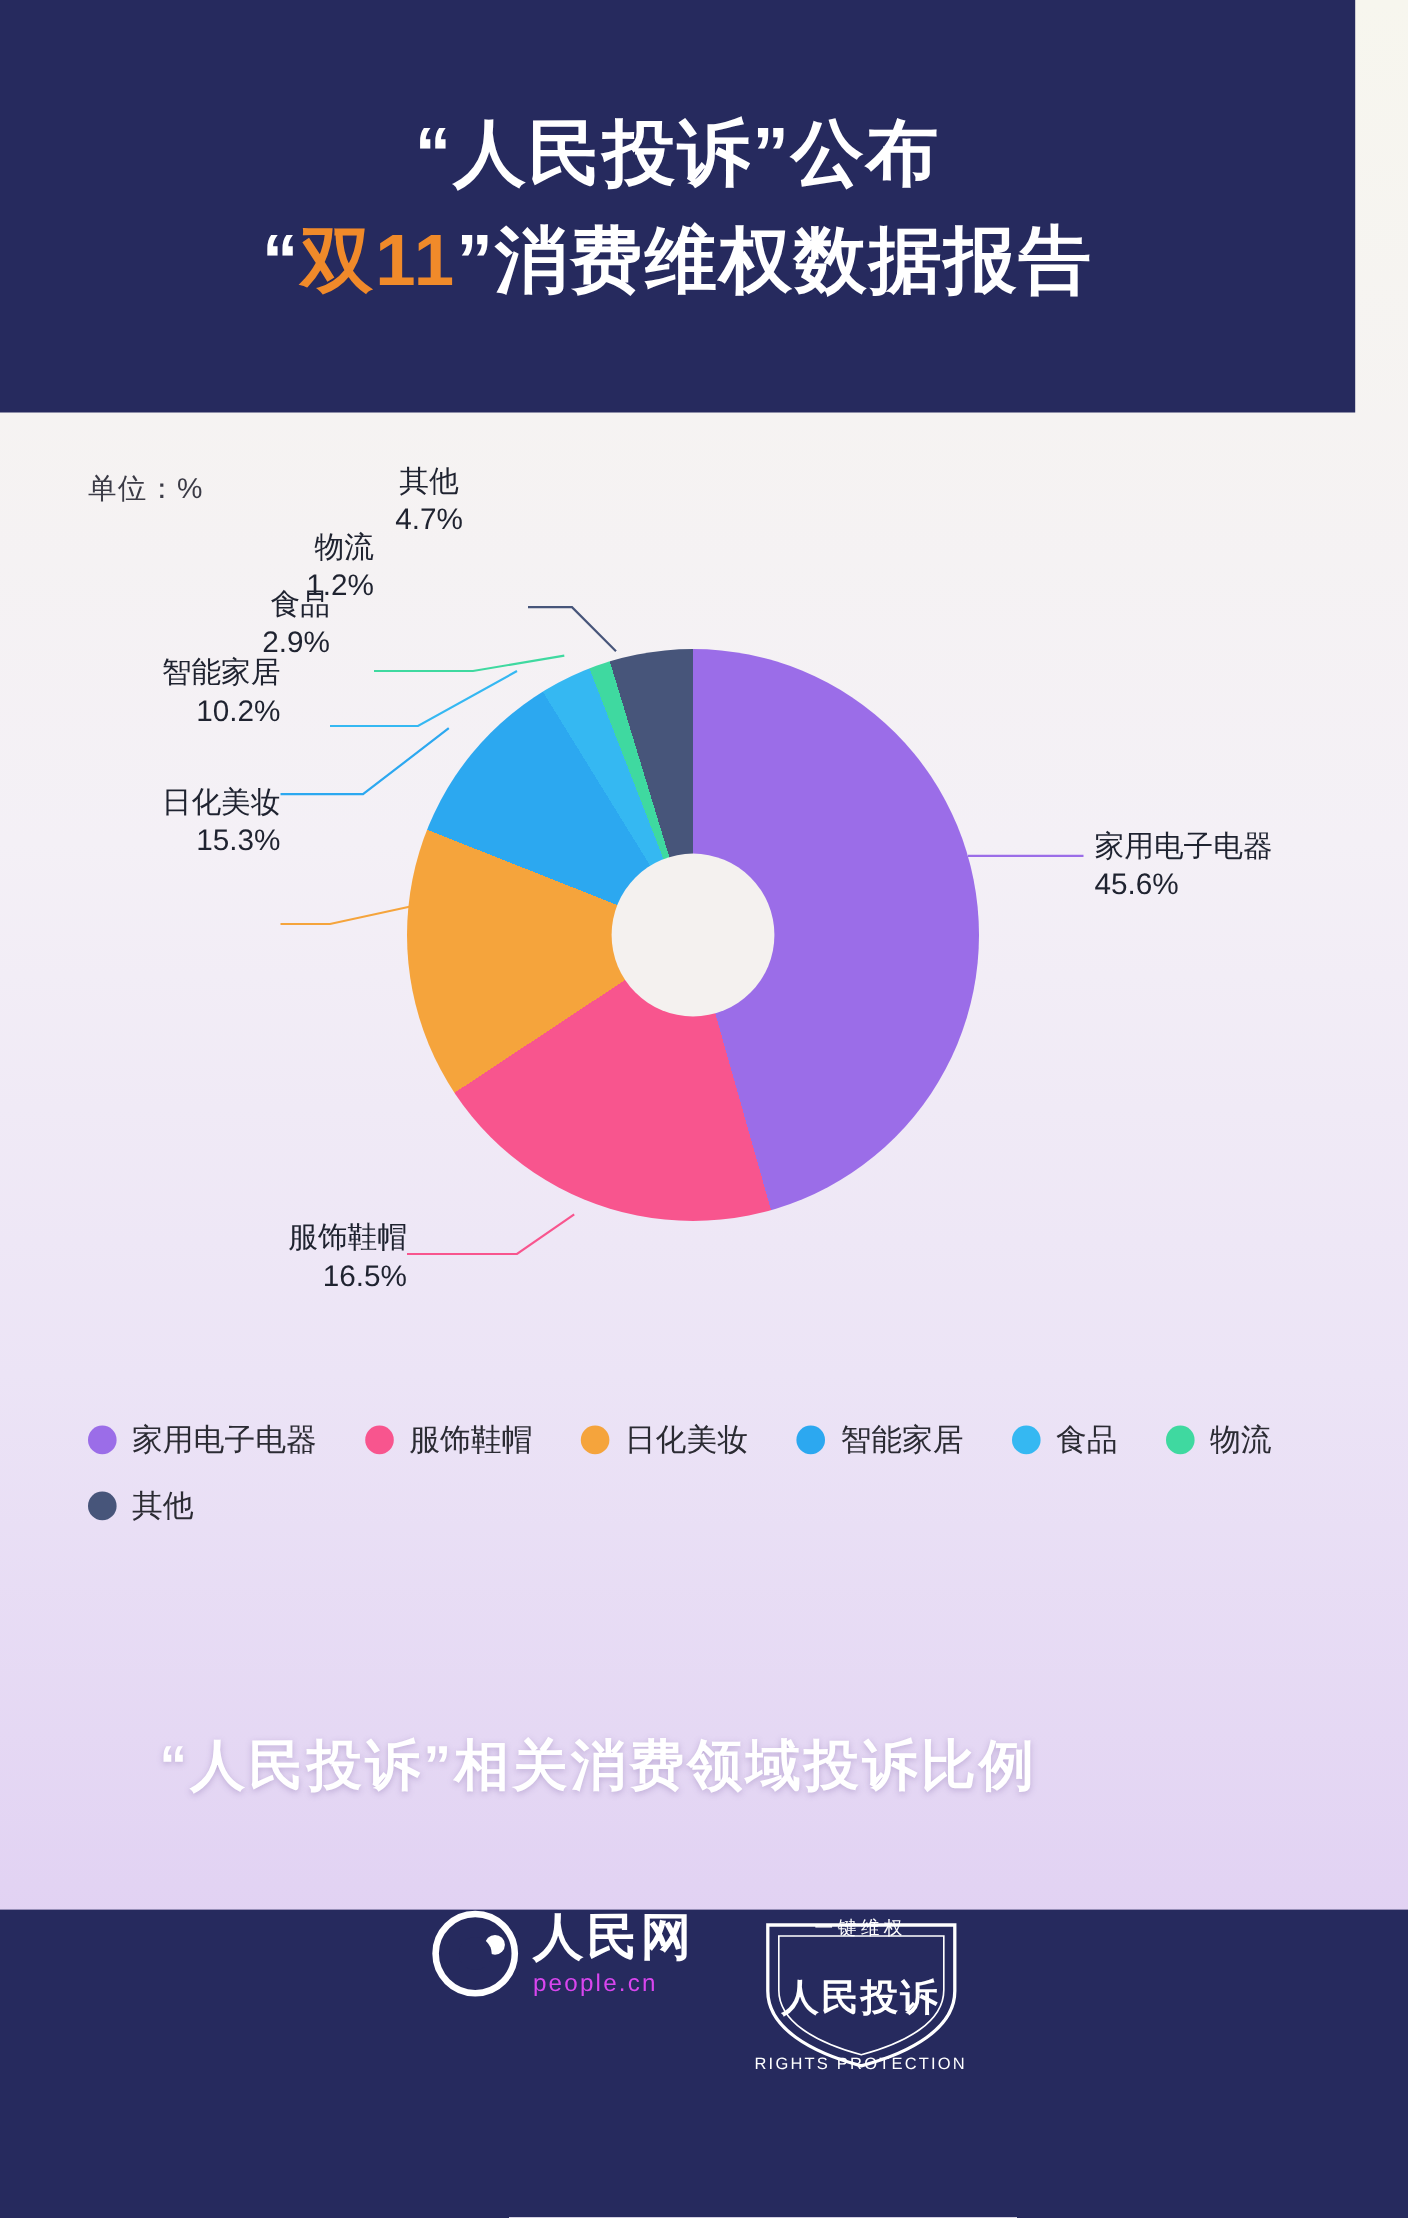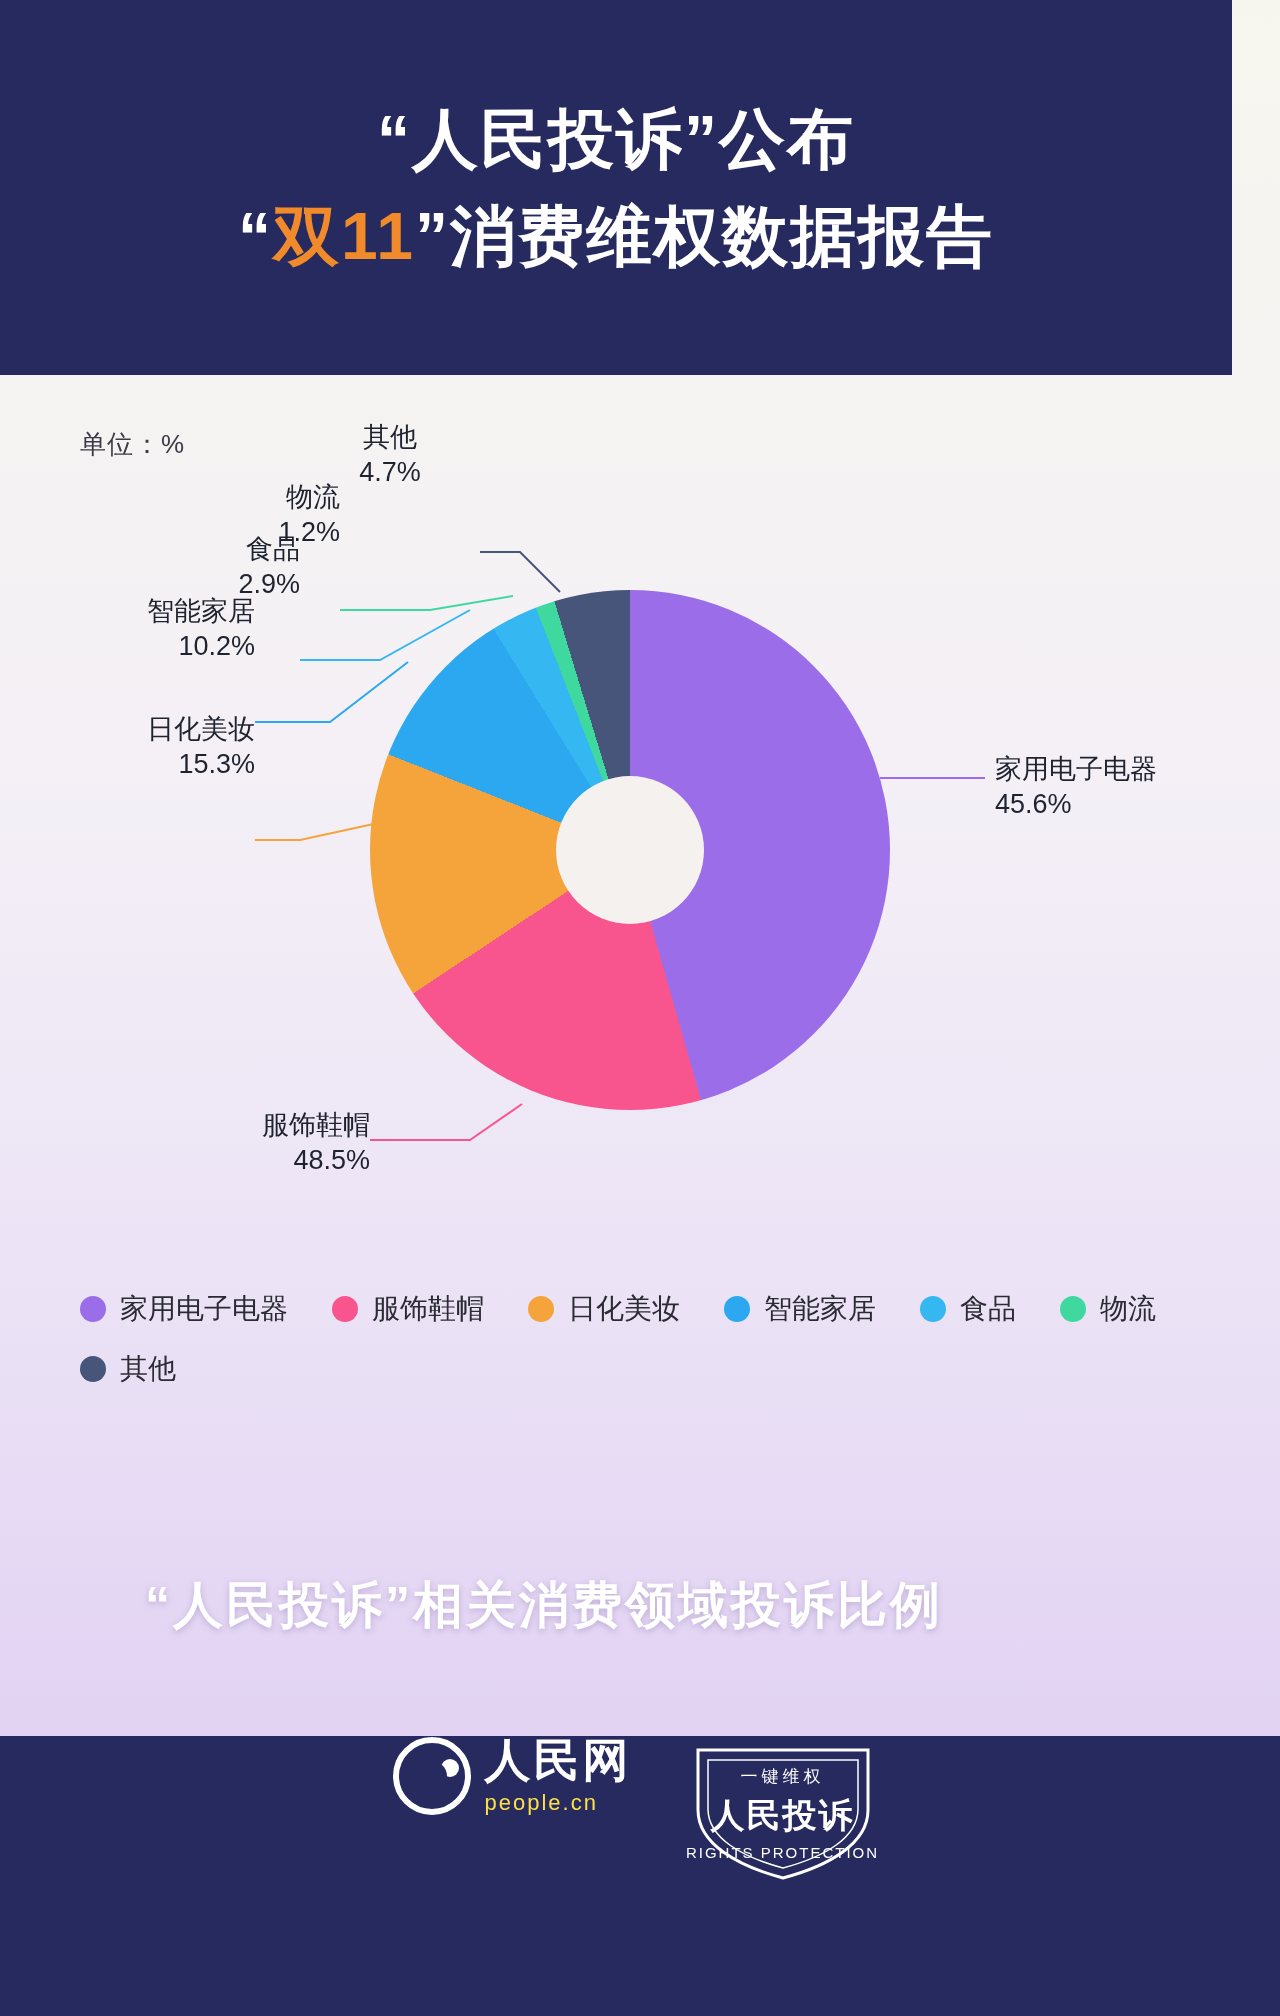--- a/index.html
+++ b/index.html
@@ -203,39 +203,40 @@
     box-shadow: 18px -8px 0 -6px #ffffff;
   }
   .logo-text-cn {
     color: #ffffff;
     font-size: 46px;
     font-weight: bold;
     letter-spacing: 3px;
     line-height: 1.05;
   }
   .logo-text-en {
-    color: #fde047;
+    color: #d946ef;
     font-size: 22px;
     letter-spacing: 2px;
     margin-top: 6px;
   }
   .shield {
     position: relative;
     width: 210px;
     height: 148px;
   }
   .shield svg { position: absolute; inset: 0; }
   .shield-inner {
     position: absolute;
     inset: 0;
     display: flex;
     flex-direction: column;
     align-items: center;
     justify-content: center;
     padding-top: 6px;
+    gap: 24px;
   }
   .shield-top {
     color: #ffffff;
     font-size: 17px;
     letter-spacing: 4px;
     margin-bottom: 5px;
   }
   .shield-main {
     color: #ffffff;
     font-size: 34px;
@@ -307,21 +308,21 @@
       <span class="pct">10.2%</span>
     </div>
 
     <div class="plabel rightalign" style="left:35px; top:212px; width:220px;">
       <span>日化美妆</span>
       <span class="pct">15.3%</span>
     </div>
 
     <div class="plabel rightalign" style="left:140px; top:608px; width:230px;">
       <span>服饰鞋帽</span>
-      <span class="pct">48.5%</span>
+      <span class="pct">16.5%</span>
     </div>
 
     <div class="plabel right" style="left:995px; top:252px; width:260px;">
       <span>家用电子电器</span>
       <span class="pct">45.6%</span>
     </div>
   </div>
 
   <div class="legend">
     <div class="legend-item">

